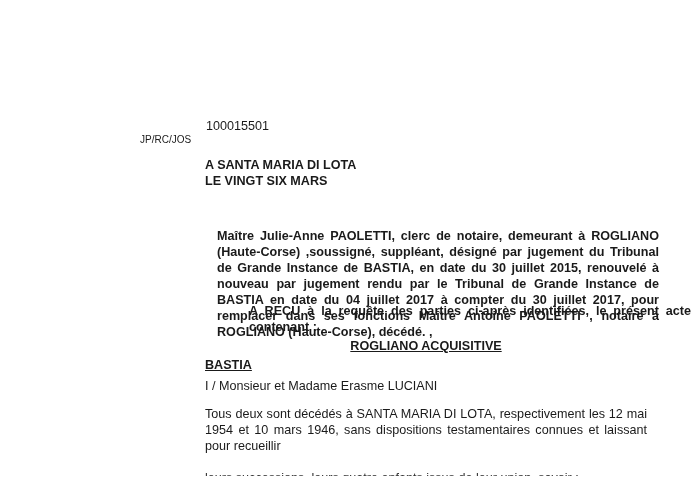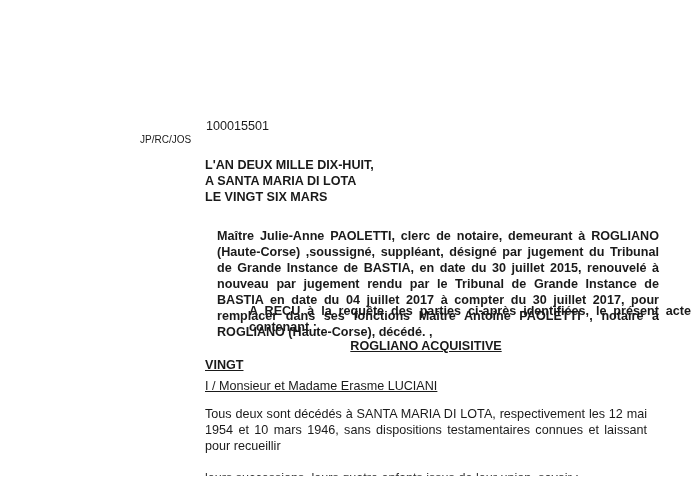--- a/index.html
+++ b/index.html
@@ -54,21 +54,20 @@
     }
     .expose {
       left: 205px;
       top: 357px;
       font-weight: bold;
       text-decoration: underline;
     }
     .subsection {
       left: 205px;
       top: 378px;
-      text-decoration: underline;
     }
     .p-luciani { top: 406px; }
     .cutoff {
       left: 205px;
       top: 470px;
       width: 442px;
       height: 10px;
       overflow: hidden;
     }
     .cutoff span {
@@ -85,32 +84,31 @@
     }
   </style>
 </head>
 <body>
 
 <div class="abs ref-number">100015501</div>
 
 <div class="abs initials">JP/RC/JOS</div>
 
 <div class="abs date-block">
-  <div>L'AN DEUX MILLE DIX-HUIT,</div>
   <div>A SANTA MARIA DI LOTA</div>
   <div>LE VINGT SIX MARS</div>
 </div>
 
 <div class="abs para para-bold p-maitre">Maître Julie-Anne PAOLETTI, clerc de notaire, demeurant à ROGLIANO (Haute-Corse) ,soussigné, suppléant, désigné par jugement du Tribunal de Grande Instance de BASTIA, en date du 30 juillet 2015, renouvelé à nouveau par jugement rendu par le Tribunal de Grande Instance de BASTIA en date du 04 juillet 2017 à compter du 30 juillet 2017, pour remplacer dans ses fonctions Maître Antoine PAOLETTI , notaire à ROGLIANO (Haute-Corse), décédé. ,</div>
 
 <div class="abs para para-bold p-recu">A RECU à la requête des parties ci-après identifiées, le présent acte contenant :</div>
 
 <div class="abs title-center">ROGLIANO ACQUISITIVE</div>
 
-<div class="abs expose">VINGT</div>
+<div class="abs expose">BASTIA</div>
 
 <div class="abs subsection">I / Monsieur et Madame Erasme LUCIANI</div>
 
 <div class="abs para p-luciani">
   <div>Tous deux sont décédés à SANTA MARIA DI LOTA, respectivement les 12 mai 1954 et 10 mars 1946, sans dispositions testamentaires connues et laissant pour recueillir</div>
 </div>
 
 <div class="abs cutoff">
   <span>leurs successions, leurs quatre enfants issus de leur union, savoir :</span>
 </div>

